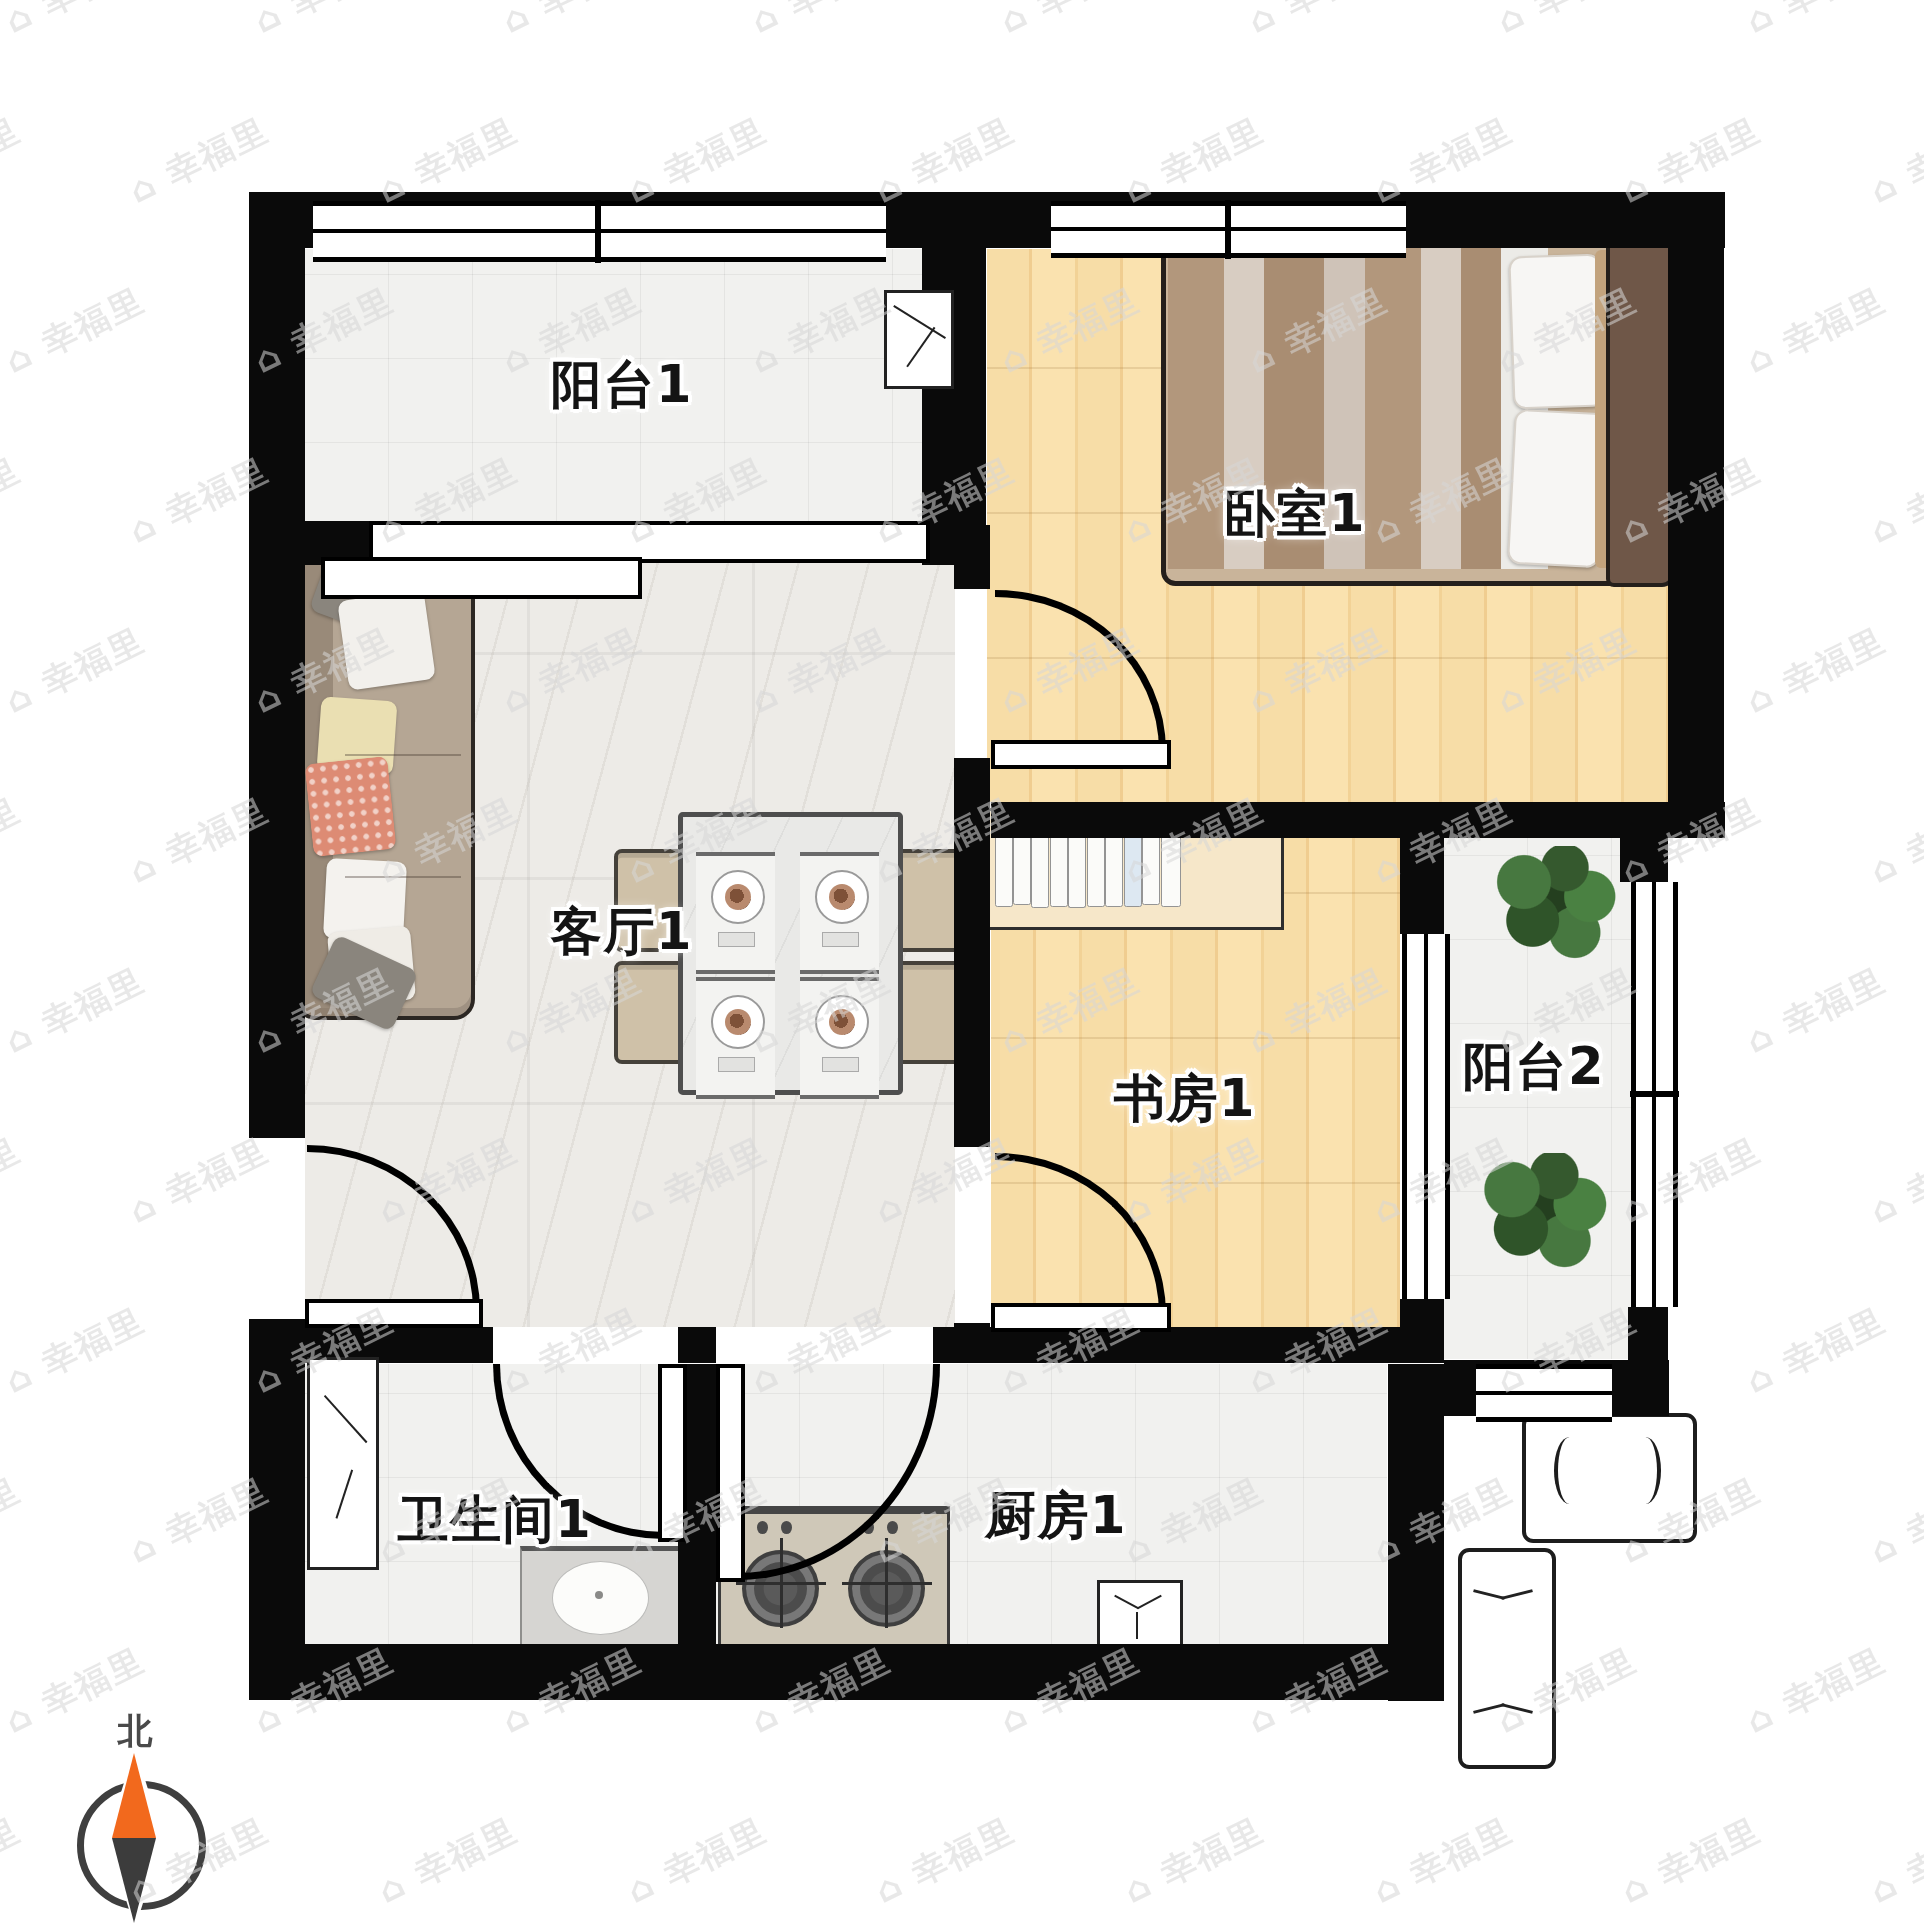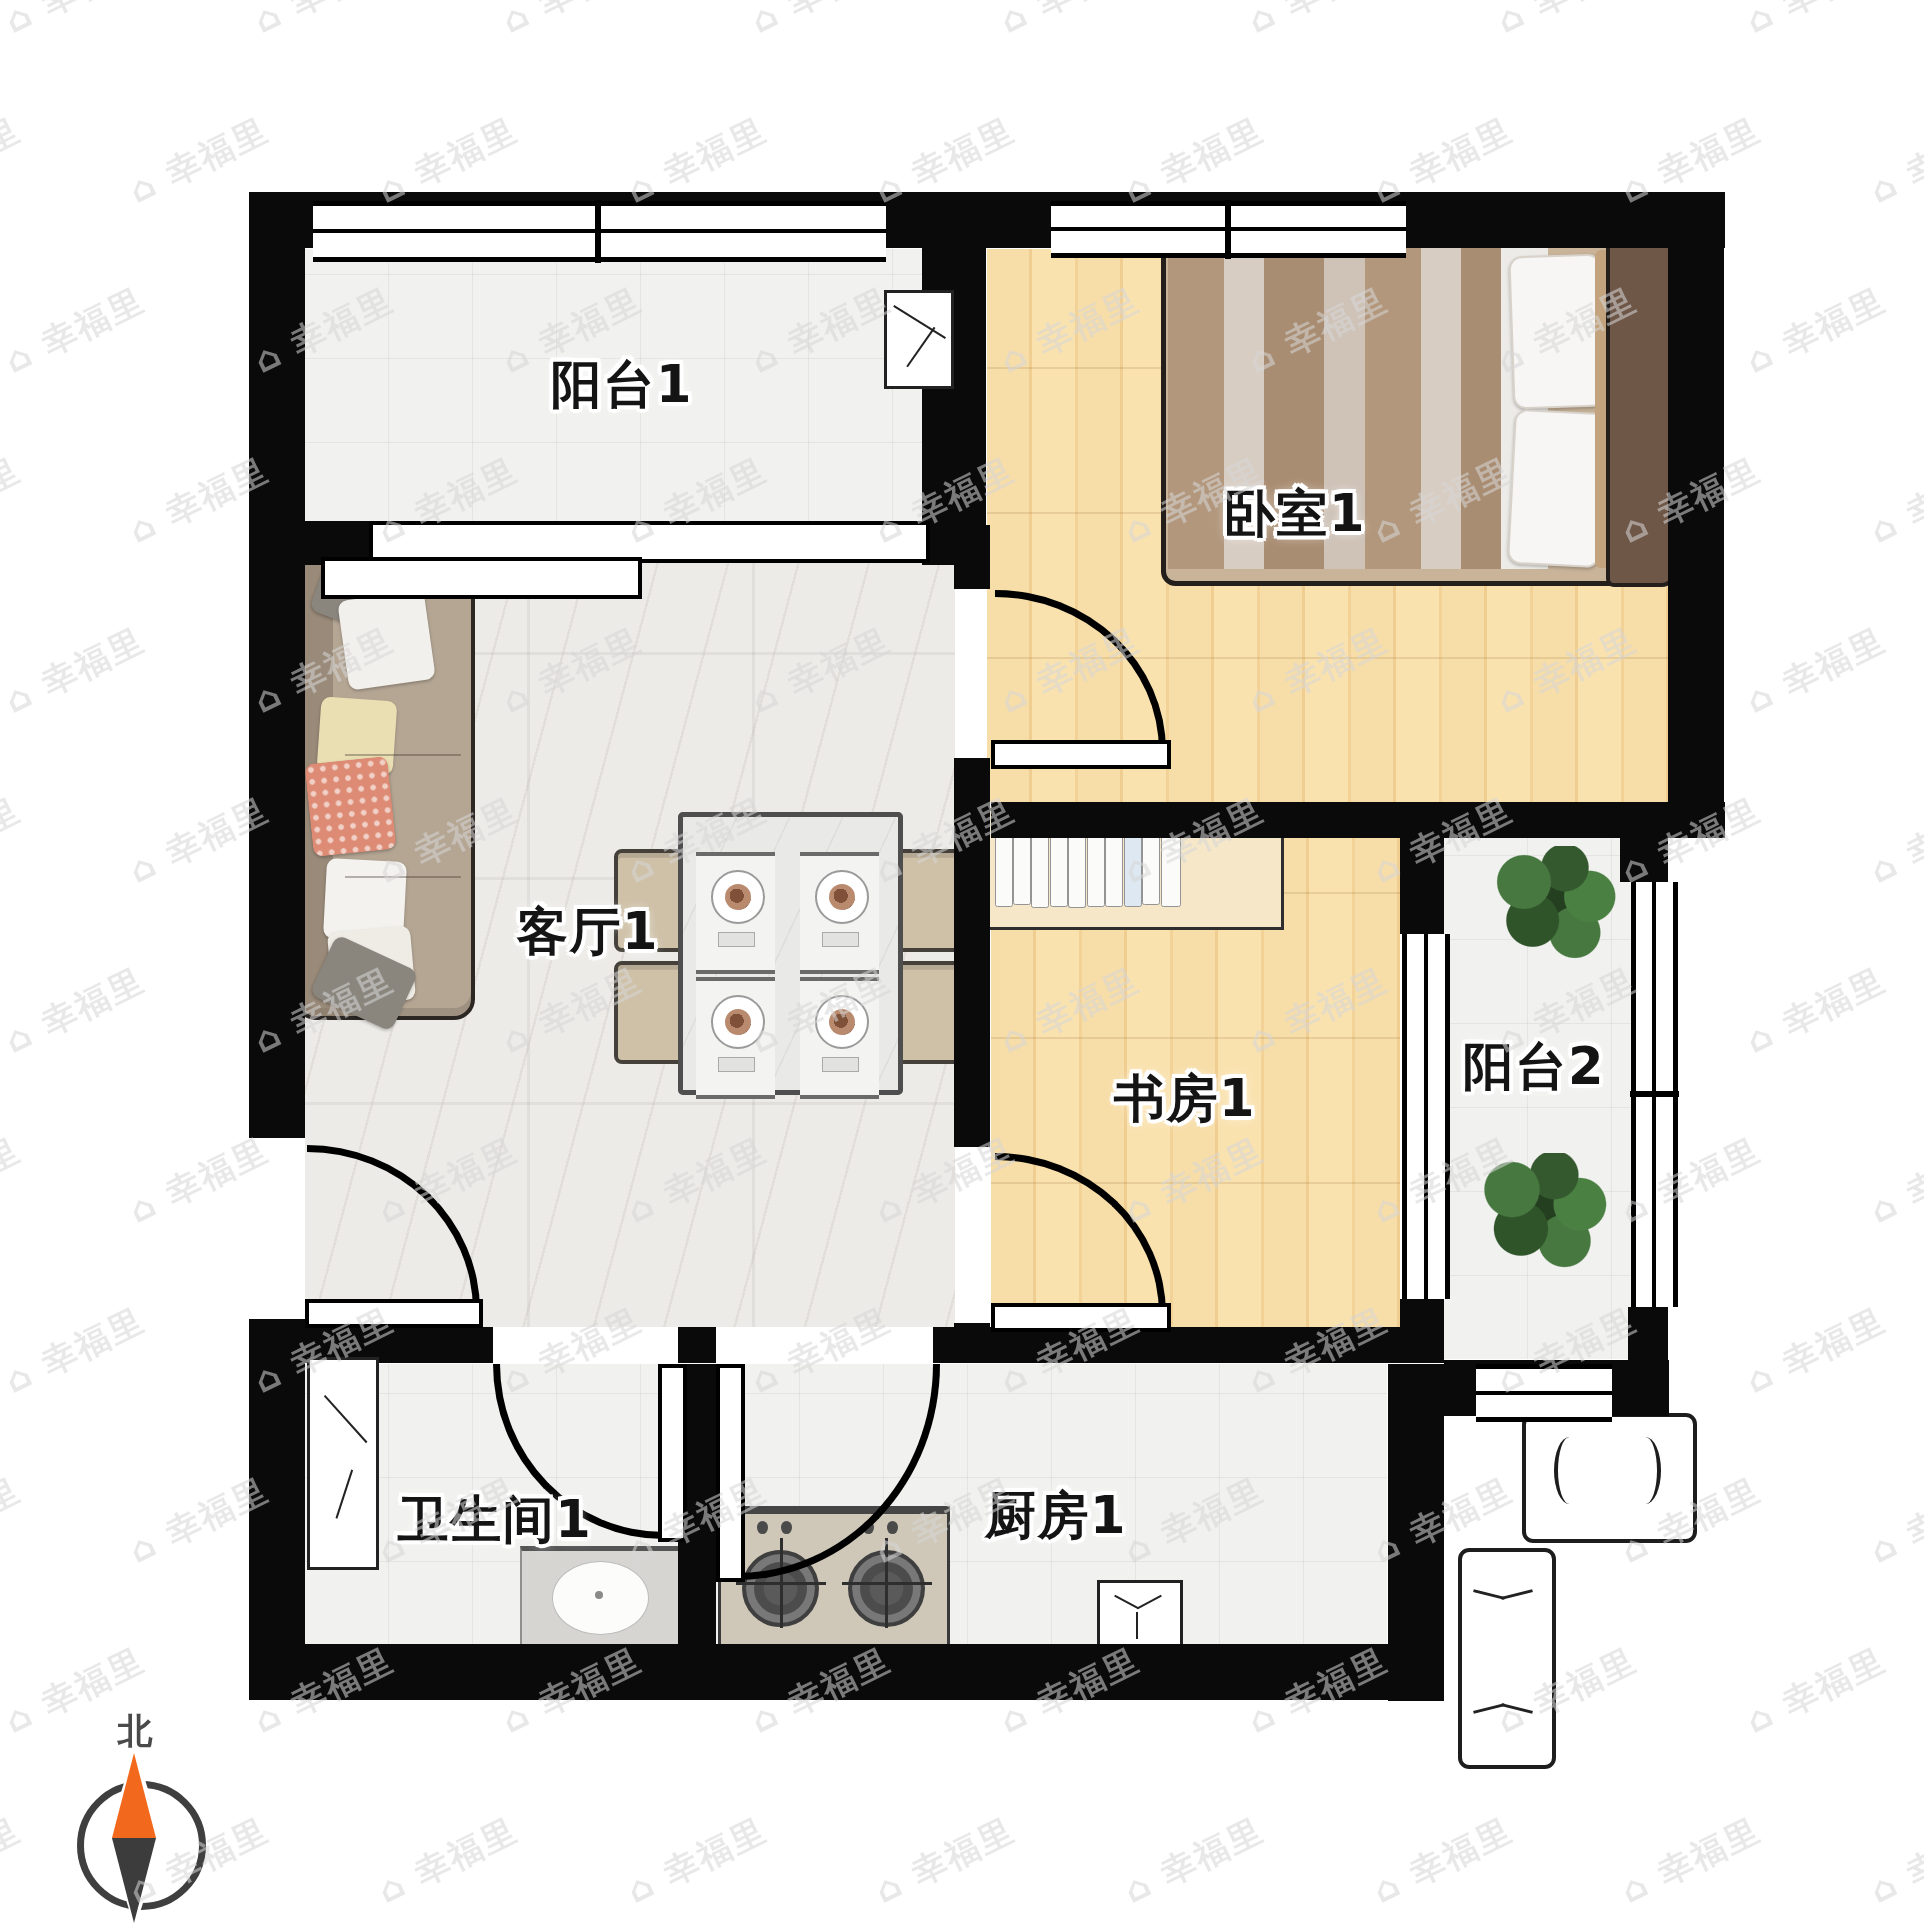--- a/index.html
+++ b/index.html
@@ -240,21 +240,21 @@
   <div class="bracket" style="left:1554px;top:1437px;border-left:4px solid #1d1d1d;border-radius:50% 0 0 50%/50% 0 0 50%;"></div>
   <div class="bracket" style="left:1630px;top:1437px;border-right:4px solid #1d1d1d;border-radius:0 50% 50% 0/0 50% 50% 0;"></div>
   <div class="furn" style="left:1458px;top:1548px;width:90px;height:213px;background:#fff;border:4px solid #1d1d1d;border-radius:11.2px;z-index:18;"></div>
   <div class="thinline" style="left:1473px;top:1593px;width:32px;height:3.2px;transform:rotate(14deg);z-index:19;"></div>
   <div class="thinline" style="left:1501px;top:1593px;width:32px;height:3.2px;transform:rotate(-14deg);z-index:19;"></div>
   <div class="thinline" style="left:1473px;top:1707px;width:32px;height:3.2px;transform:rotate(-14deg);z-index:19;"></div>
   <div class="thinline" style="left:1501px;top:1707px;width:32px;height:3.2px;transform:rotate(14deg);z-index:19;"></div>
 
   <div class="rlabel" style="left:622px;top:385px;">阳台1</div>
   <div class="rlabel" style="left:1295px;top:514px;">卧室1</div>
-  <div class="rlabel" style="left:588px;top:932px;">客厅1</div>
+  <div class="rlabel" style="left:622px;top:932px;">客厅1</div>
   <div class="rlabel" style="left:1185px;top:1099px;">书房1</div>
   <div class="rlabel" style="left:1534px;top:1067px;">阳台2</div>
   <div class="rlabel" style="left:495px;top:1520px;">卫生间1</div>
   <div class="rlabel" style="left:1056px;top:1516px;">厨房1</div>
 
   <div class="north-label" style="left:135px;top:1731px;">北</div>
   <div class="compass-ring" style="left:77px;top:1781px;"></div>
 
   <div class="tri" style="left:107px;top:1747px;border-left:28px solid transparent;border-right:28px solid transparent;border-bottom:91px solid #ffffff;z-index:61;"></div>
   <div class="tri" style="left:107px;top:1838px;border-left:28px solid transparent;border-right:28px solid transparent;border-top:91px solid #ffffff;z-index:61;"></div>

